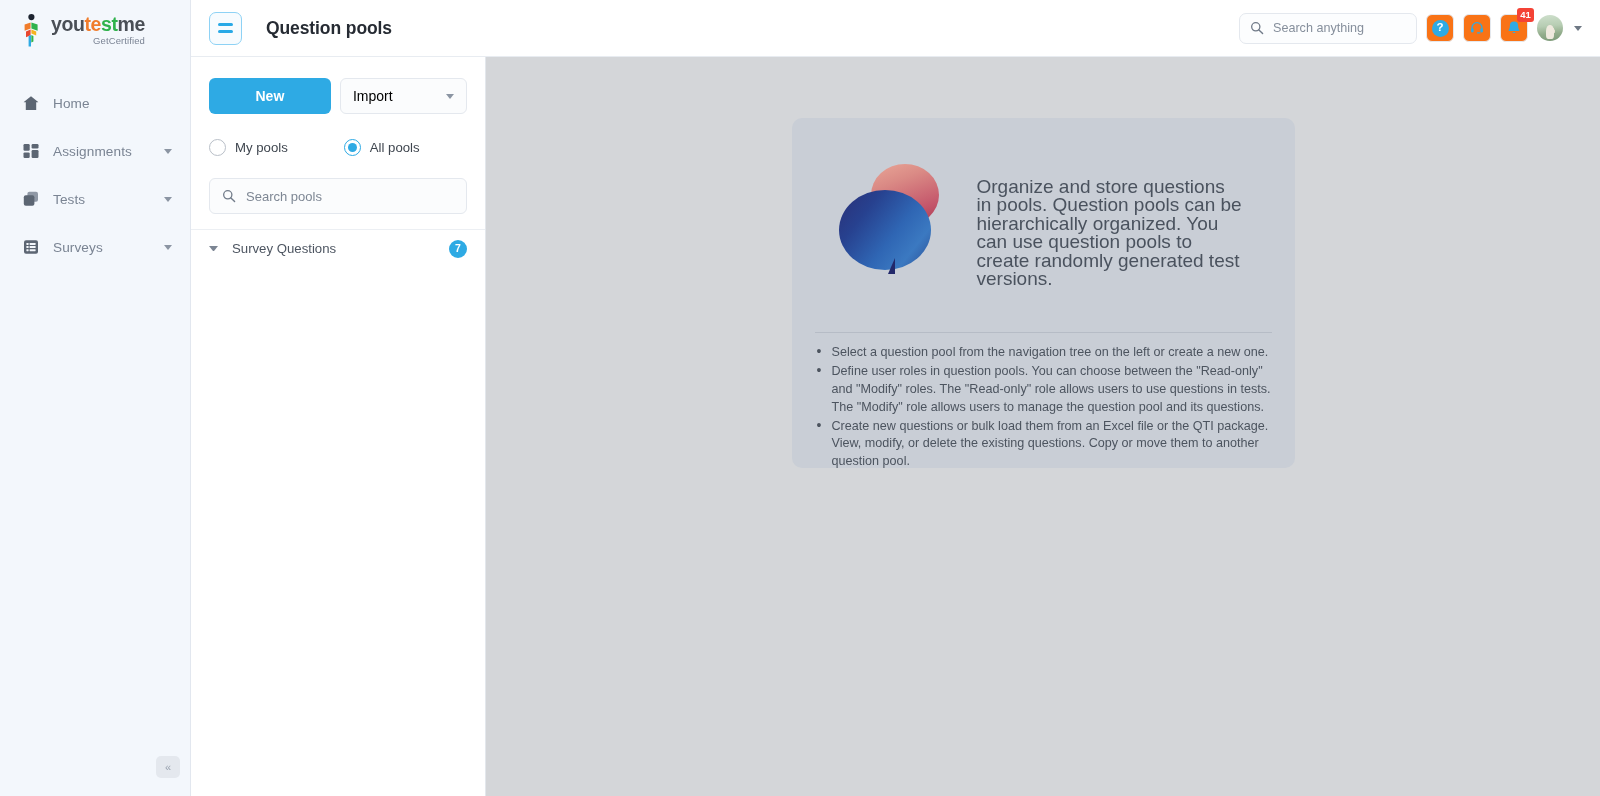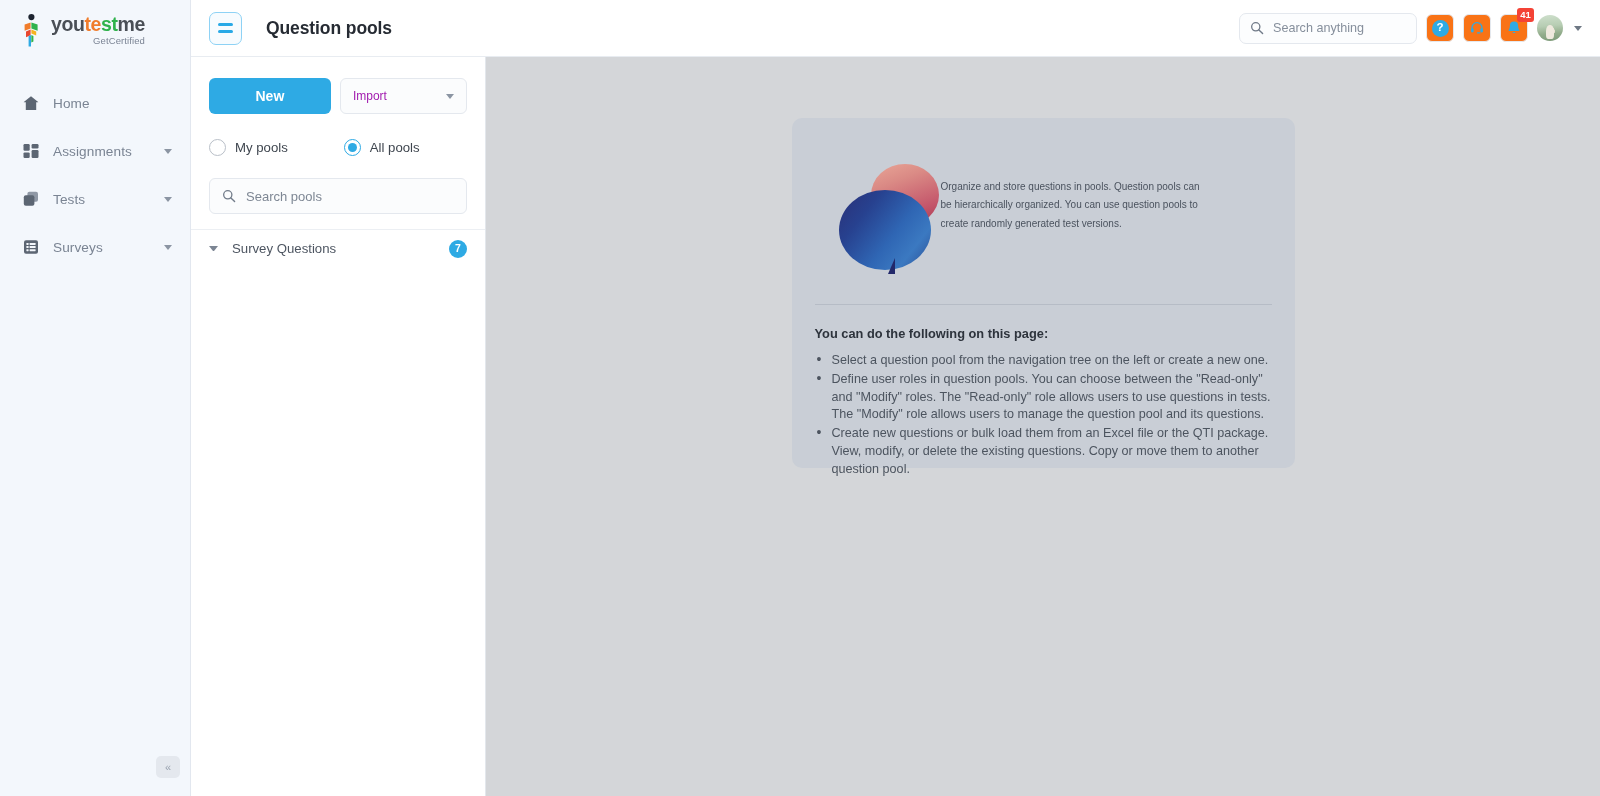--- a/index.html
+++ b/index.html
@@ -154,21 +154,21 @@
     font-size: 14px; font-weight: 700; letter-spacing: 0.1px;
     border: none; cursor: pointer;
     font-family: "Liberation Sans", sans-serif;
   }
   .btn-import {
     width: 128px; height: 36px; border-radius: 6px;
     background: #fbfcfd; border: 1px solid #e4e8ee;
     display: flex; align-items: center; padding: 0 12px;
     cursor: pointer;
   }
-  .btn-import span { font-size: 12px; color: #a21caf; font-weight: 400; text-align: center; }
+  .btn-import span { font-size: 14px; color: #000000; font-weight: 400; text-align: center; }
   .imp-caret {
     margin-left: auto; width: 0; height: 0;
     border-left: 4.5px solid transparent;
     border-right: 4.5px solid transparent;
     border-top: 5.5px solid #8b95a3;
   }
   .radio-row { display: flex; align-items: center; margin-top: 25px; }
   .radio {
     display: flex; align-items: center; cursor: pointer;
   }
@@ -247,21 +247,21 @@
     background: linear-gradient(128deg, #2a2f76 0%, #27418f 28%, #2f66b4 58%, #3b79c1 78%, #2b4c93 100%);
   }
   .bubble-front-tail {
     position: absolute; left: 42px; top: 94px;
     width: 0; height: 0;
     border-left: 9px solid transparent;
     border-right: 7px solid #22286a;
     border-top: 16px solid transparent;
   }
   .card-desc {
-    font-size: 10px; line-height: 18.4px;
+    margin-left: 36px; font-size: 19px; line-height: 18.4px;
     color: #4a525e; max-width: 268px; padding-top: 14px;
   }
   .divider { height: 1px; background: #b6bcc6; margin: 44px 0 0 0; }
   .card-h {
     margin-top: 21px; font-size: 12.8px; font-weight: 700; color: #2d333c;
   }
   .card-list { margin: 11px 0 0 0; padding: 0; list-style: none; }
   .card-list li {
     position: relative; padding-left: 17px;
     font-size: 12.6px; line-height: 17.8px; color: #4c545f;
@@ -450,21 +450,20 @@
               <div class="bubble bubble-back"></div>
               <div class="bubble-back-tail"></div>
               <div class="bubble bubble-front"></div>
               <div class="bubble-front-tail"></div>
             </div>
             <p class="card-desc">Organize and store questions in pools. Question pools can be hierarchically organized. You can use question pools to create randomly generated test versions.</p>
           </div>
 
           <div class="divider"></div>
 
-          <div class="card-h">You can do the following on this page:</div>
 
           <ul class="card-list">
             <li>Select a question pool from the navigation tree on the left or create a new one.</li>
             <li>Define user roles in question pools. You can choose between the "Read-only" and "Modify" roles. The "Read-only" role allows users to use questions in tests. The "Modify" role allows users to manage the question pool and its questions.</li>
             <li>Create new questions or bulk load them from an Excel file or the QTI package. View, modify, or delete the existing questions. Copy or move them to another question pool.</li>
           </ul>
         </div>
       </main>
 
     </div>

